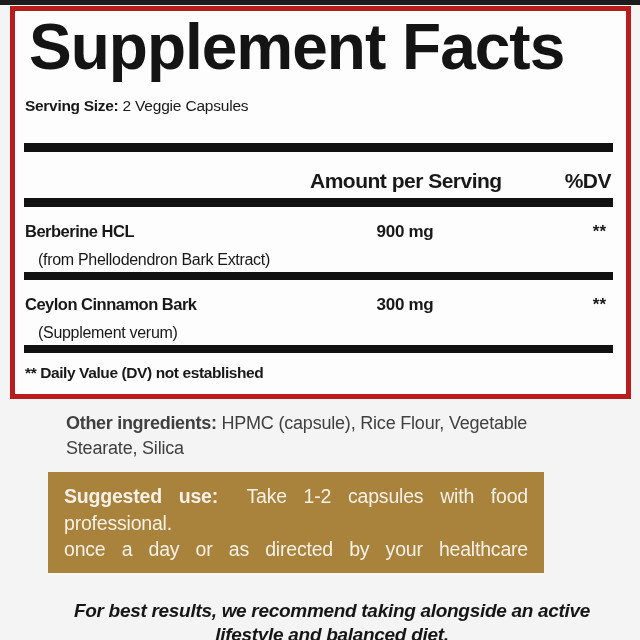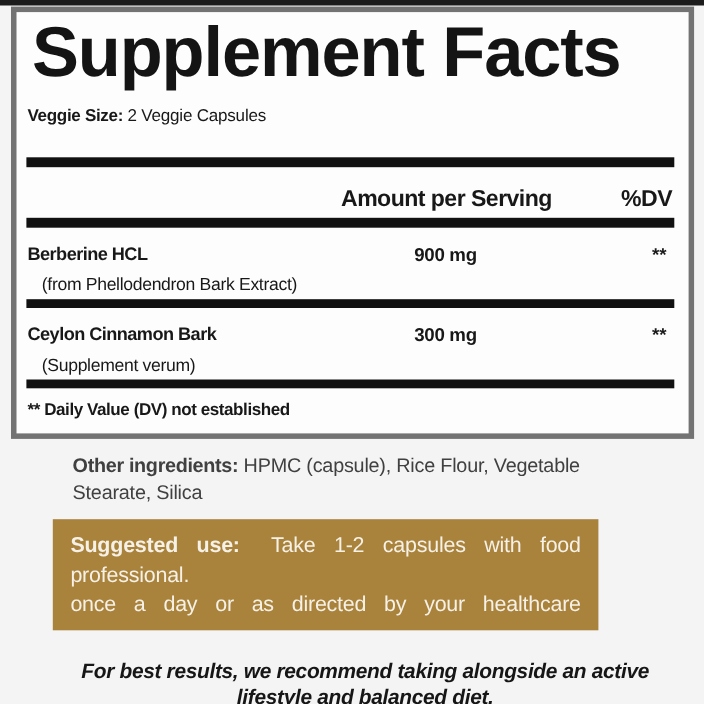--- a/index.html
+++ b/index.html
@@ -10,21 +10,21 @@
     color:#181818;
     -webkit-font-smoothing:antialiased;
   }
   .page{position:relative;width:640px;height:640px;background:#f4f4f5;overflow:hidden;}
 
   .top-strip{position:absolute;left:0;top:0;width:640px;height:5px;background:#1c1c1c;}
 
   
   .panel{
     position:absolute;left:10px;top:6px;width:621px;height:393px;
-    box-sizing:border-box;border:5px solid #737373;background:#fdfdfd;
+    box-sizing:border-box;border:5px solid #b91c1c;background:#fdfdfd;
   }
   .panel-title{
     position:absolute;left:14px;top:4px;margin:0;
     font-size:64px;font-weight:700;letter-spacing:-1px;line-height:1;
     white-space:nowrap;color:#141414;
   }
   .serving-line{position:absolute;left:10px;margin:0;font-size:15.5px;letter-spacing:-0.2px;white-space:nowrap;}
   .serving-line b{letter-spacing:-0.3px;}
   .sv1{top:86px;}
   .sv2{top:113px;}
@@ -91,21 +91,21 @@
 </head>
 <body>
 
 <div class="page">
 
   <div class="top-strip"></div>
 
   <section class="panel">
     <h1 class="panel-title">Supplement Facts</h1>
 
-    <p class="serving-line sv1"><b>Veggie Size:</b> <span>2 Veggie Capsules</span></p>
+    <p class="serving-line sv1"><b>Serving Size:</b> <span>2 Veggie Capsules</span></p>
 
 
     <div class="bar bar1"></div>
 
     <div class="hdr-row">
       <span class="hdr-amount">Amount per Serving</span>
       <span class="hdr-dv">%DV</span>
     </div>
 
     <div class="bar bar2"></div>

